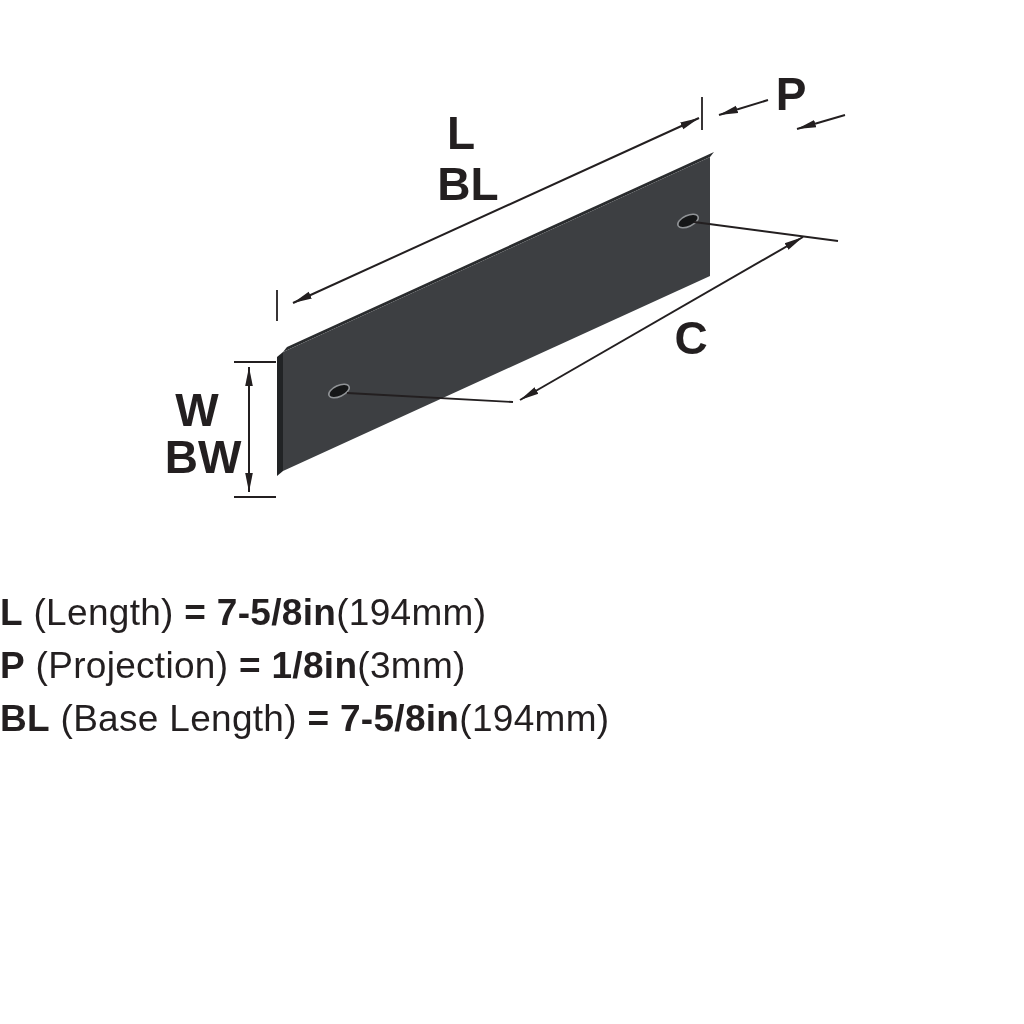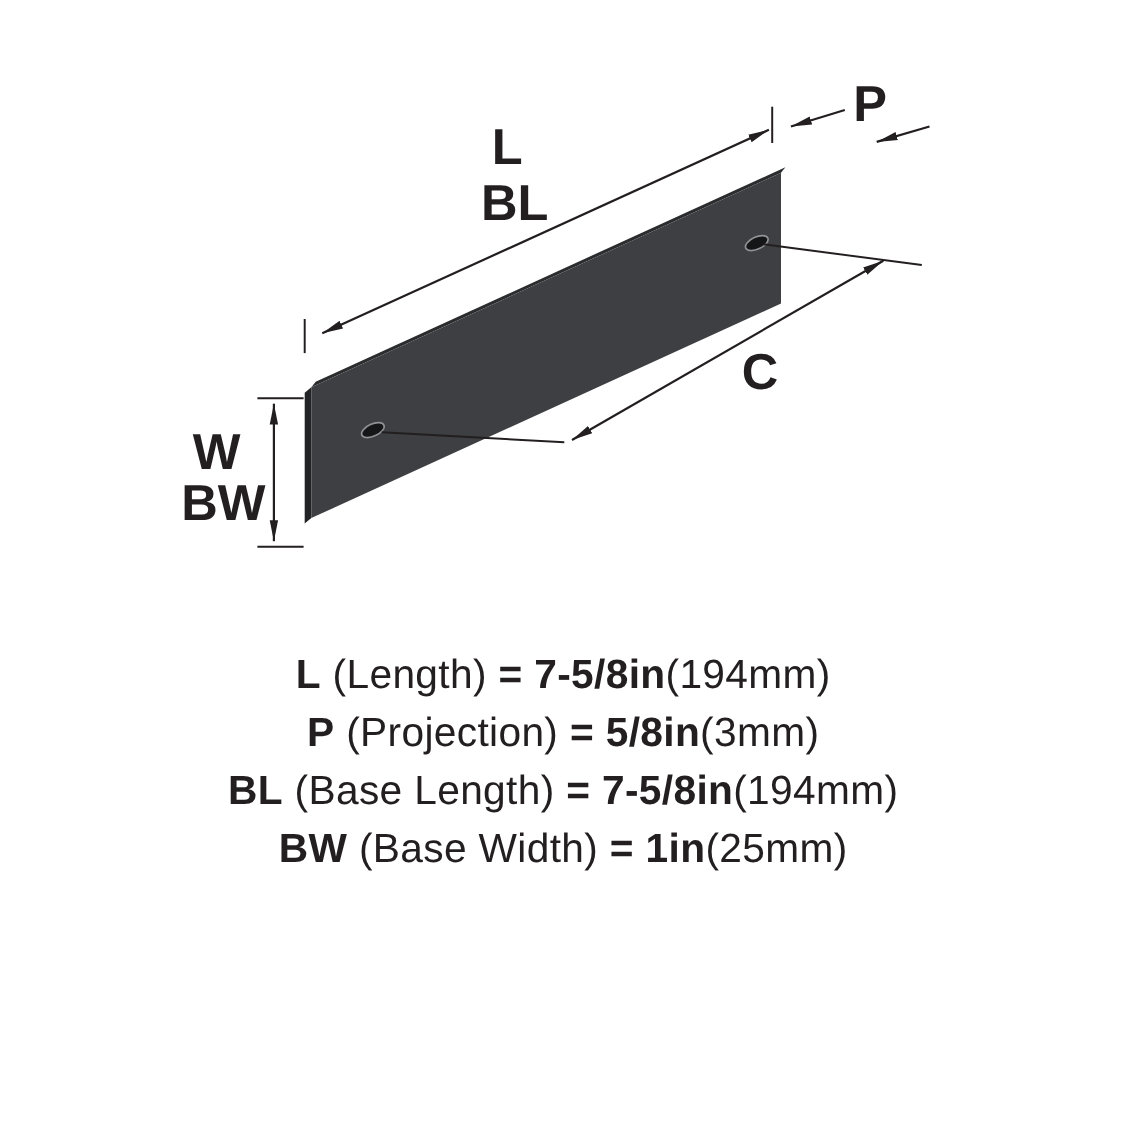--- a/index.html
+++ b/index.html
@@ -15,21 +15,20 @@
     font-family: "Liberation Sans", sans-serif;
     font-weight: bold;
     fill: #231f20;
   }
   .dim { stroke: #231f20; stroke-width: 2; fill: none; }
   .ext { stroke: #231f20; stroke-width: 1.8; fill: none; }
   .specs {
     position: absolute;
     left: 0; top: 586px;
     width: 1024px;
-    text-align: center;
     color: #231f20;
     font-size: 37px;
     line-height: 53px;
     letter-spacing: 0.3px;
   }
   .b { font-weight: bold; }
   .r { font-weight: normal; }
 </style>
 </head>
 <body>
@@ -79,29 +78,23 @@
     <div class="spec-row">
       <span class="b">L</span>
       <span class="r">(Length)</span>
       <span class="b">=</span>
       <span class="b">7-5/8in</span><span class="r">(194mm)</span>
     </div>
     <div class="spec-row">
       <span class="b">P</span>
       <span class="r">(Projection)</span>
       <span class="b">=</span>
-      <span class="b">5/8in</span><span class="r">(3mm)</span>
+      <span class="b">1/8in</span><span class="r">(3mm)</span>
     </div>
     <div class="spec-row">
       <span class="b">BL</span>
       <span class="r">(Base Length)</span>
       <span class="b">=</span>
       <span class="b">7-5/8in</span><span class="r">(194mm)</span>
     </div>
-    <div class="spec-row">
-      <span class="b">BW</span>
-      <span class="r">(Base Width)</span>
-      <span class="b">=</span>
-      <span class="b">1in</span><span class="r">(25mm)</span>
-    </div>
   </div>
 
 </div>
 
 </body></html>

